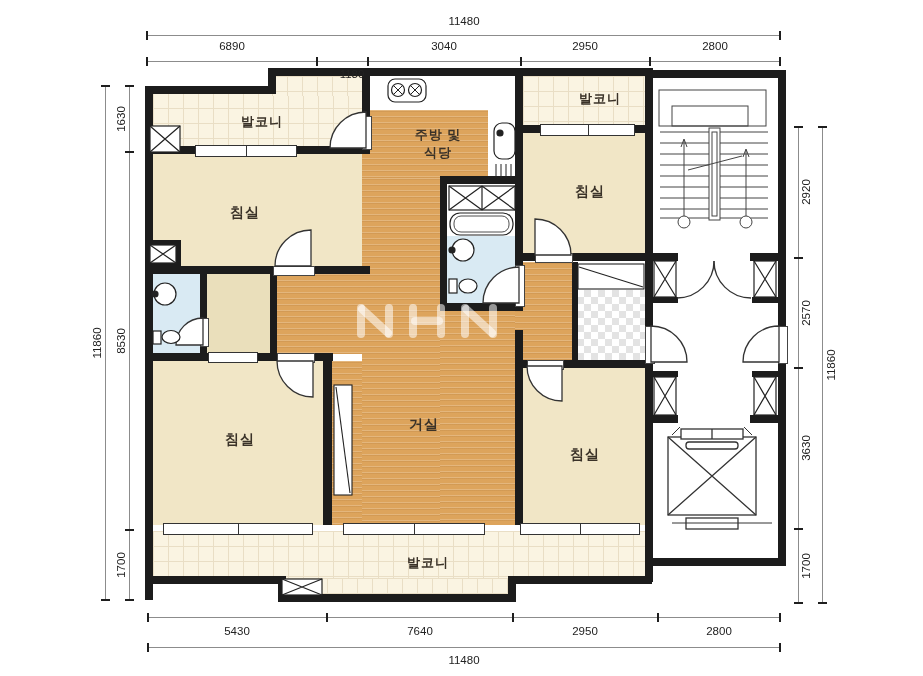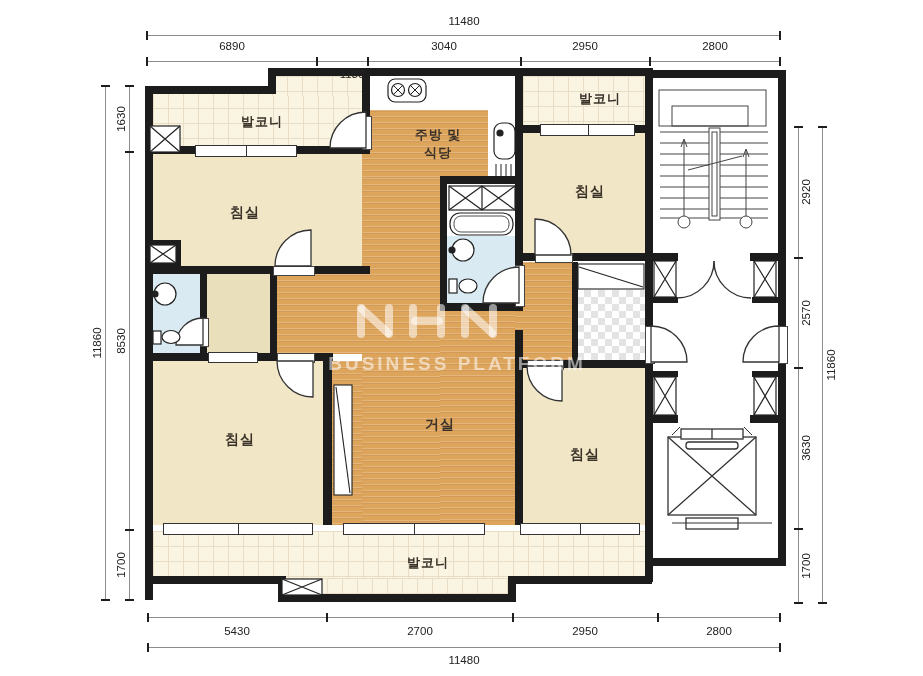--- a/index.html
+++ b/index.html
@@ -237,30 +237,29 @@
       <line x1="362" y1="309" x2="388" y2="333" stroke="rgba(255,255,255,0.55)" stroke-width="8" stroke-linecap="round"></line>
       <rect x="409" y="304" width="8" height="34" rx="4"></rect>
       <rect x="437" y="304" width="8" height="34" rx="4"></rect>
       <rect x="411" y="317" width="32" height="8" rx="4"></rect>
       <rect x="461" y="304" width="8" height="34" rx="4"></rect>
       <rect x="489" y="304" width="8" height="34" rx="4"></rect>
       <line x1="466" y1="309" x2="492" y2="333" stroke="rgba(255,255,255,0.55)" stroke-width="8" stroke-linecap="round"></line>
     </g>
   </svg>
 
-  <div class="wm-text" style="left:457px;top:364px;">BUSINESS PLATFORM</div>
 
   <div class="room-label sm" style="left:262px;top:122px;">발코니</div>
   <div class="room-label sm" style="left:600px;top:99px;">발코니</div>
   <div class="room-label sm" style="left:428px;top:563px;">발코니</div>
   <div class="room-label" style="left:245px;top:213px;">침실</div>
   <div class="room-label" style="left:590px;top:192px;">침실</div>
   <div class="room-label" style="left:240px;top:440px;">침실</div>
   <div class="room-label" style="left:585px;top:455px;">침실</div>
-  <div class="room-label" style="left:440px;top:425px;text-align:right;">거실</div>
+  <div class="room-label" style="left:424px;top:425px;text-align:right;">거실</div>
   <div class="room-label sm" style="left:438px;top:144px;">
     <span style="display:block;">주방 및</span>
     <span style="display:block;">식당</span>
   </div>
 
   <div class="dim-label" style="left:464px;top:21px;">11480</div>
   <div class="dim-line" style="left:147px;top:35px;width:634px;height:1px;"></div>
   <div class="tick" style="left:146px;top:31px;width:2px;height:9px;"></div>
   <div class="tick" style="left:779px;top:31px;width:2px;height:9px;"></div>
 
@@ -277,21 +276,21 @@
   <div class="tick" style="left:649px;top:57px;width:2px;height:9px;"></div>
   <div class="tick" style="left:779px;top:57px;width:2px;height:9px;"></div>
 
   <div class="dim-line" style="left:148px;top:617px;width:632px;height:1px;"></div>
   <div class="tick" style="left:147px;top:613px;width:2px;height:9px;"></div>
   <div class="tick" style="left:326px;top:613px;width:2px;height:9px;"></div>
   <div class="tick" style="left:512px;top:613px;width:2px;height:9px;"></div>
   <div class="tick" actable="false" style="left:657px;top:613px;width:2px;height:9px;"></div>
   <div class="tick" style="left:779px;top:613px;width:2px;height:9px;"></div>
   <div class="dim-label" style="left:237px;top:631px;">5430</div>
-  <div class="dim-label" style="left:420px;top:631px;">2700</div>
+  <div class="dim-label" style="left:420px;top:631px;">7640</div>
   <div class="dim-label" style="left:585px;top:631px;">2950</div>
   <div class="dim-label" style="left:719px;top:631px;">2800</div>
   <div class="dim-line" style="left:148px;top:647px;width:632px;height:1px;"></div>
   <div class="tick" style="left:147px;top:643px;width:2px;height:9px;"></div>
   <div class="tick" style="left:779px;top:643px;width:2px;height:9px;"></div>
   <div class="dim-label" style="left:464px;top:660px;">11480</div>
 
   <div class="dim-label v" style="left:97px;top:343px;">11860</div>
   <div class="dim-line" style="left:105px;top:86px;width:1px;height:514px;"></div>
   <div class="tick" style="left:101px;top:85px;width:9px;height:2px;"></div>

